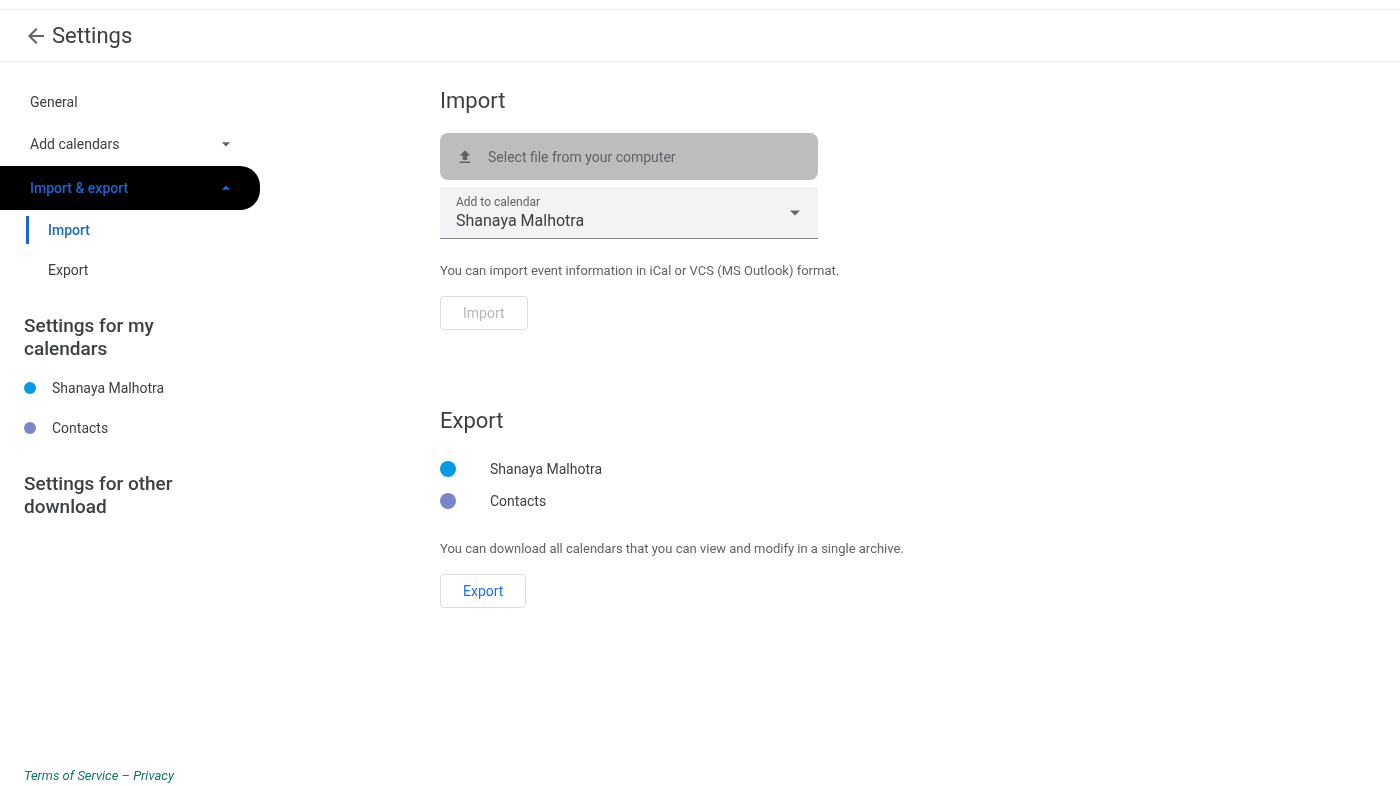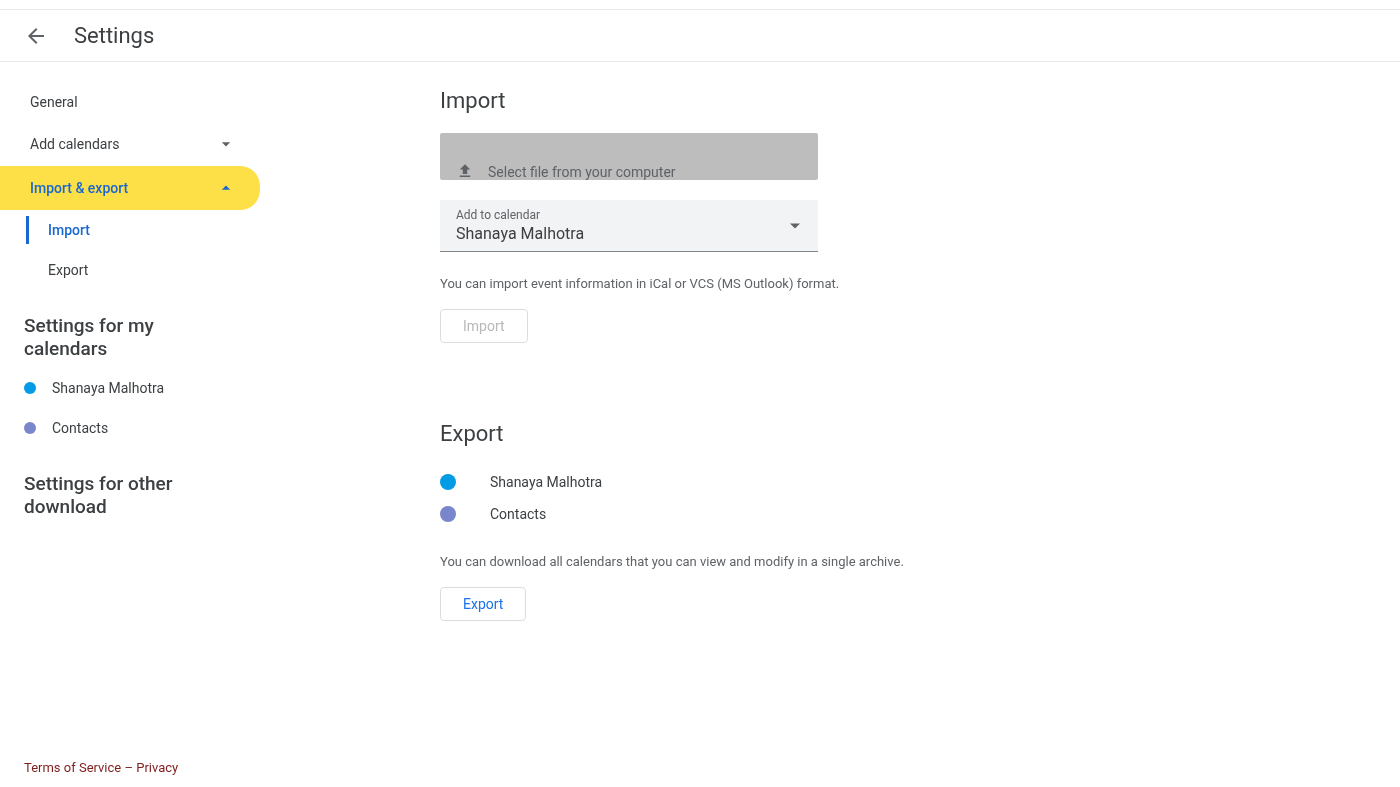--- a/index.html
+++ b/index.html
@@ -18,21 +18,21 @@
     }
     .top-border {
       height: 10px;
       border-bottom: 1px solid #e8eaed;
     }
     .header {
       display: flex;
       align-items: center;
       padding: 13px 24px 13px 24px;
       border-bottom: 1px solid #e8eaed;
-      gap: 26px;
+      gap: 4px;
     }
     .back-icon {
       width: 24px;
       height: 24px;
       cursor: pointer;
       display: flex;
       align-items: center;
       justify-content: center;
     }
     .header-title {
@@ -52,21 +52,21 @@
       padding: 12px 0 12px 30px;
       font-size: 14px;
       color: #3c4043;
       cursor: pointer;
       display: flex;
       align-items: center;
       justify-content: space-between;
       padding-right: 24px;
     }
     .sidebar-item.active-section {
-      background: #fde047;
+      background: #000000;
       color: #1967d2;
       border-radius: 0 20px 20px 0;
       font-weight: 500;
     }
     .sidebar-item.active-section .chevron {
       fill: #1967d2;
     }
     .subitems-wrapper {
       padding-left: 0;
     }
@@ -124,37 +124,37 @@
       font-size: 22px;
       color: #3c4043;
       font-weight: 400;
       margin-bottom: 20px;
     }
     .file-select-btn {
       width: 378px;
       height: 47px;
       background: #bdbdbd;
       display: flex;
-      align-items: flex-end;
+      align-items: center;
       padding-left: 16px;
       gap: 14px;
       color: #5f6368;
       font-size: 14px;
       cursor: pointer;
-      border-radius: 2px;
+      border-radius: 8px;
     }
     .upload-icon {
       width: 18px;
       height: 18px;
     }
     .select-wrapper {
       width: 378px;
       background: #f1f3f4;
       padding: 8px 14px 8px 16px;
-      margin-top: 20px;
+      margin-top: 7px;
       border-bottom: 1px solid #80868b;
       position: relative;
       cursor: pointer;
     }
     .select-label {
       font-size: 12px;
       color: #5f6368;
     }
     .select-value {
       font-size: 16px;
@@ -202,23 +202,24 @@
     }
     .export-dot {
       width: 16px;
       height: 16px;
       border-radius: 50%;
     }
     .footer {
       position: absolute;
       bottom: 0;
       left: 24px;
-      padding-bottom: 12px;
+      padding-bottom: 4px;
       font-size: 13px;
-      color: #7f1d1d;
+      color: #0f766e;
+      font-style: italic;
     }
     .footer-link {
       cursor: pointer;
     }
   </style>
 </head>
 <body>
 
 <div class="top-border"></div>
 

